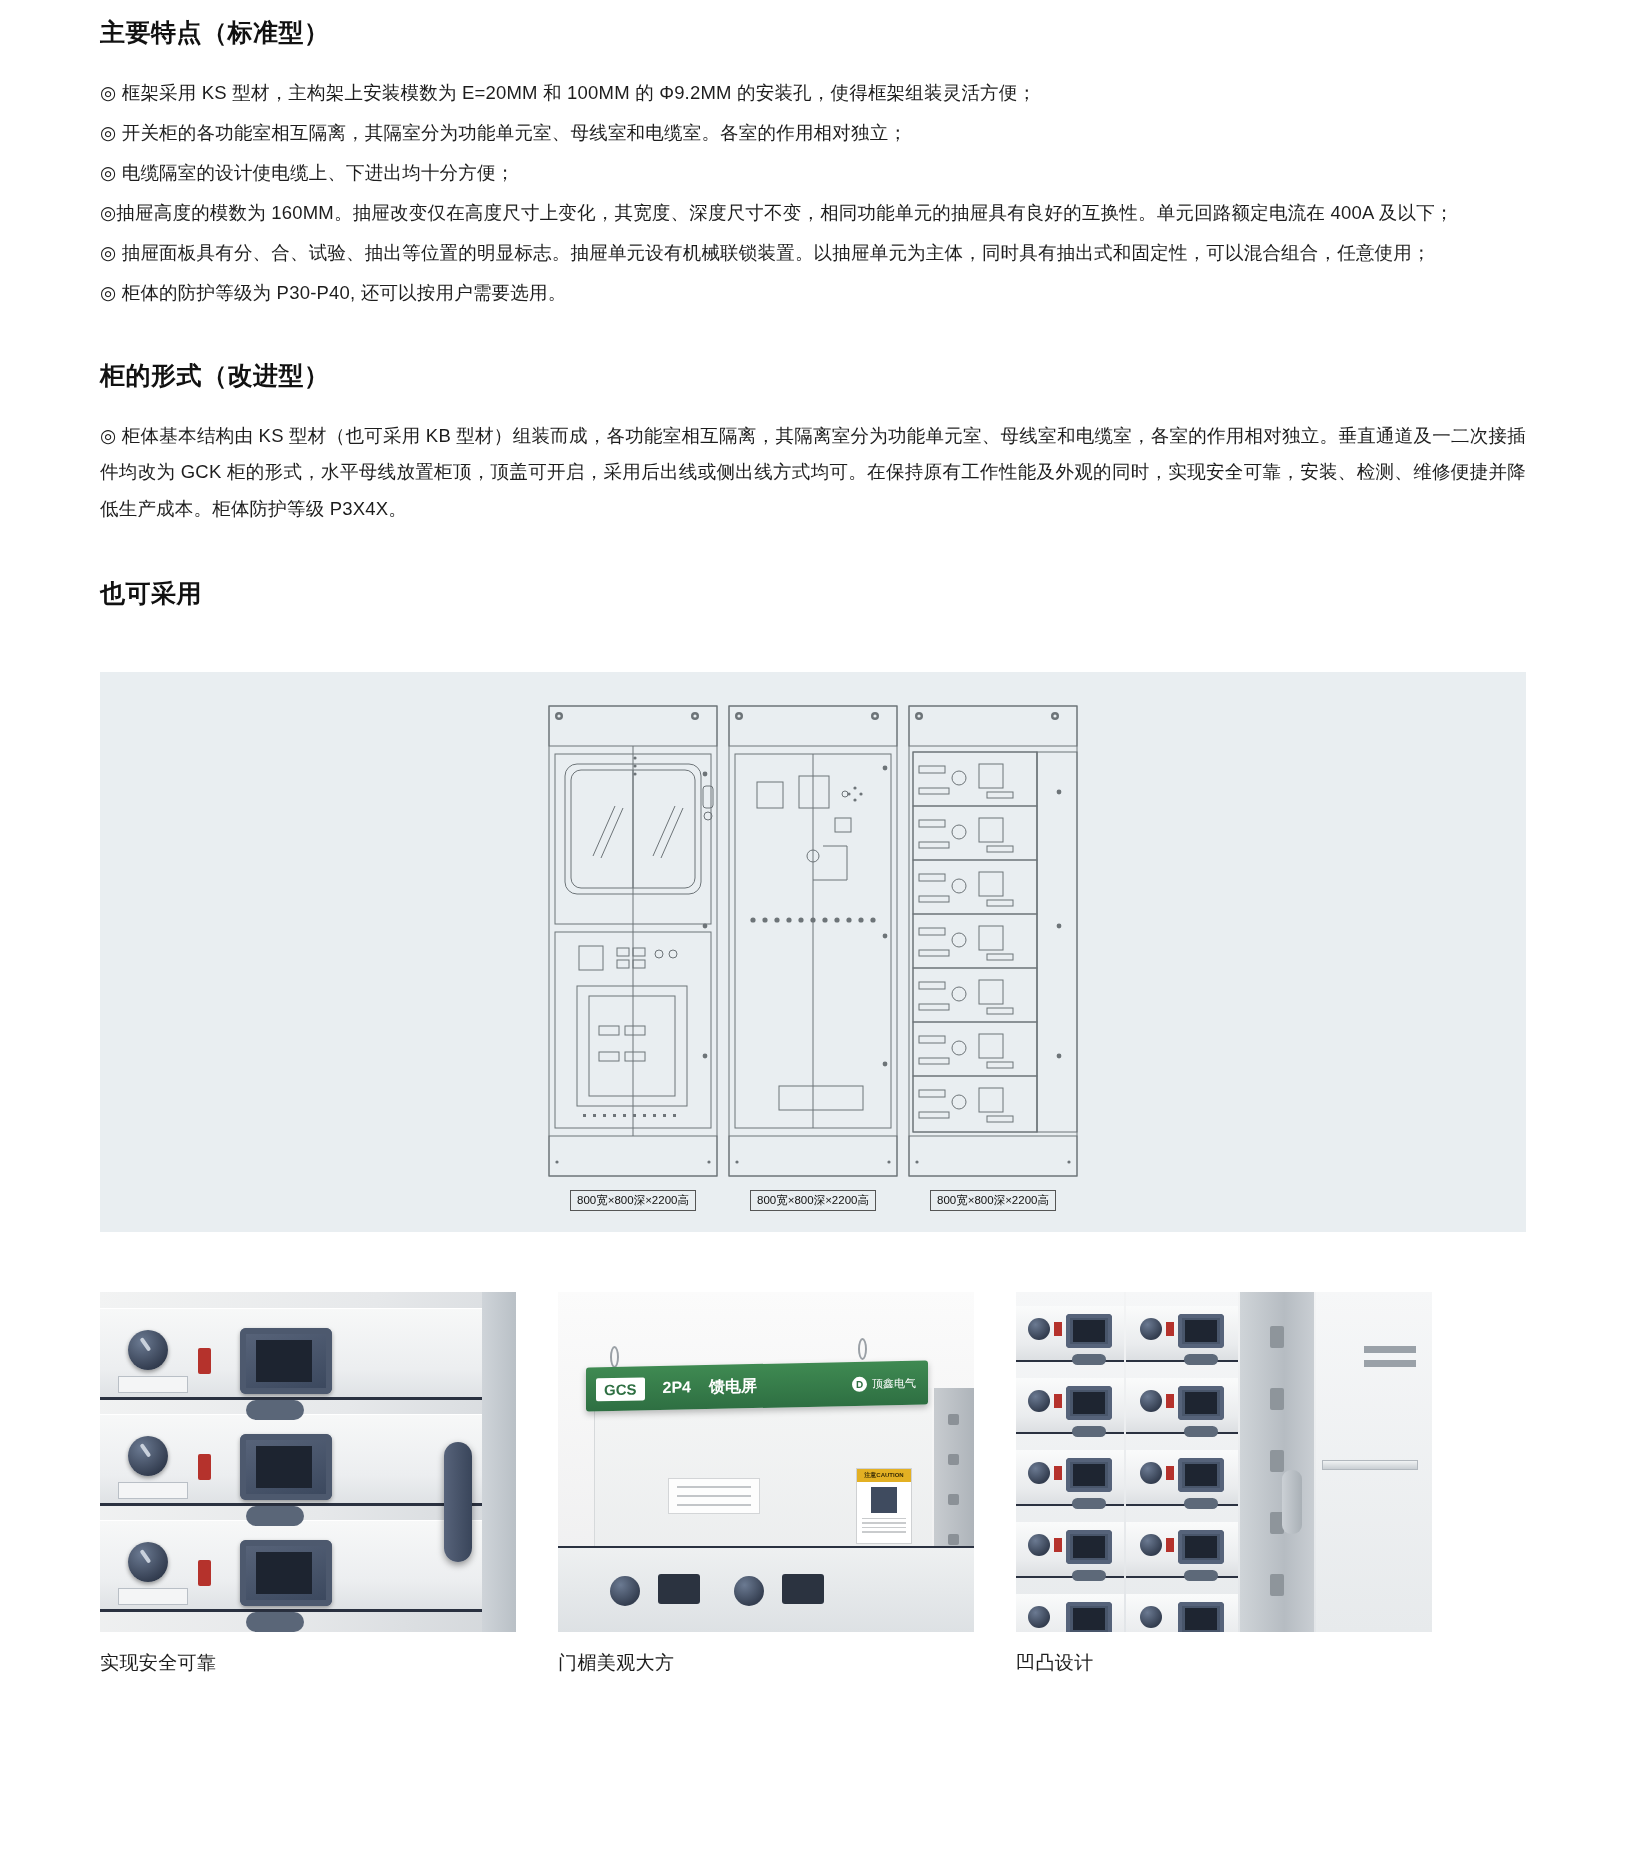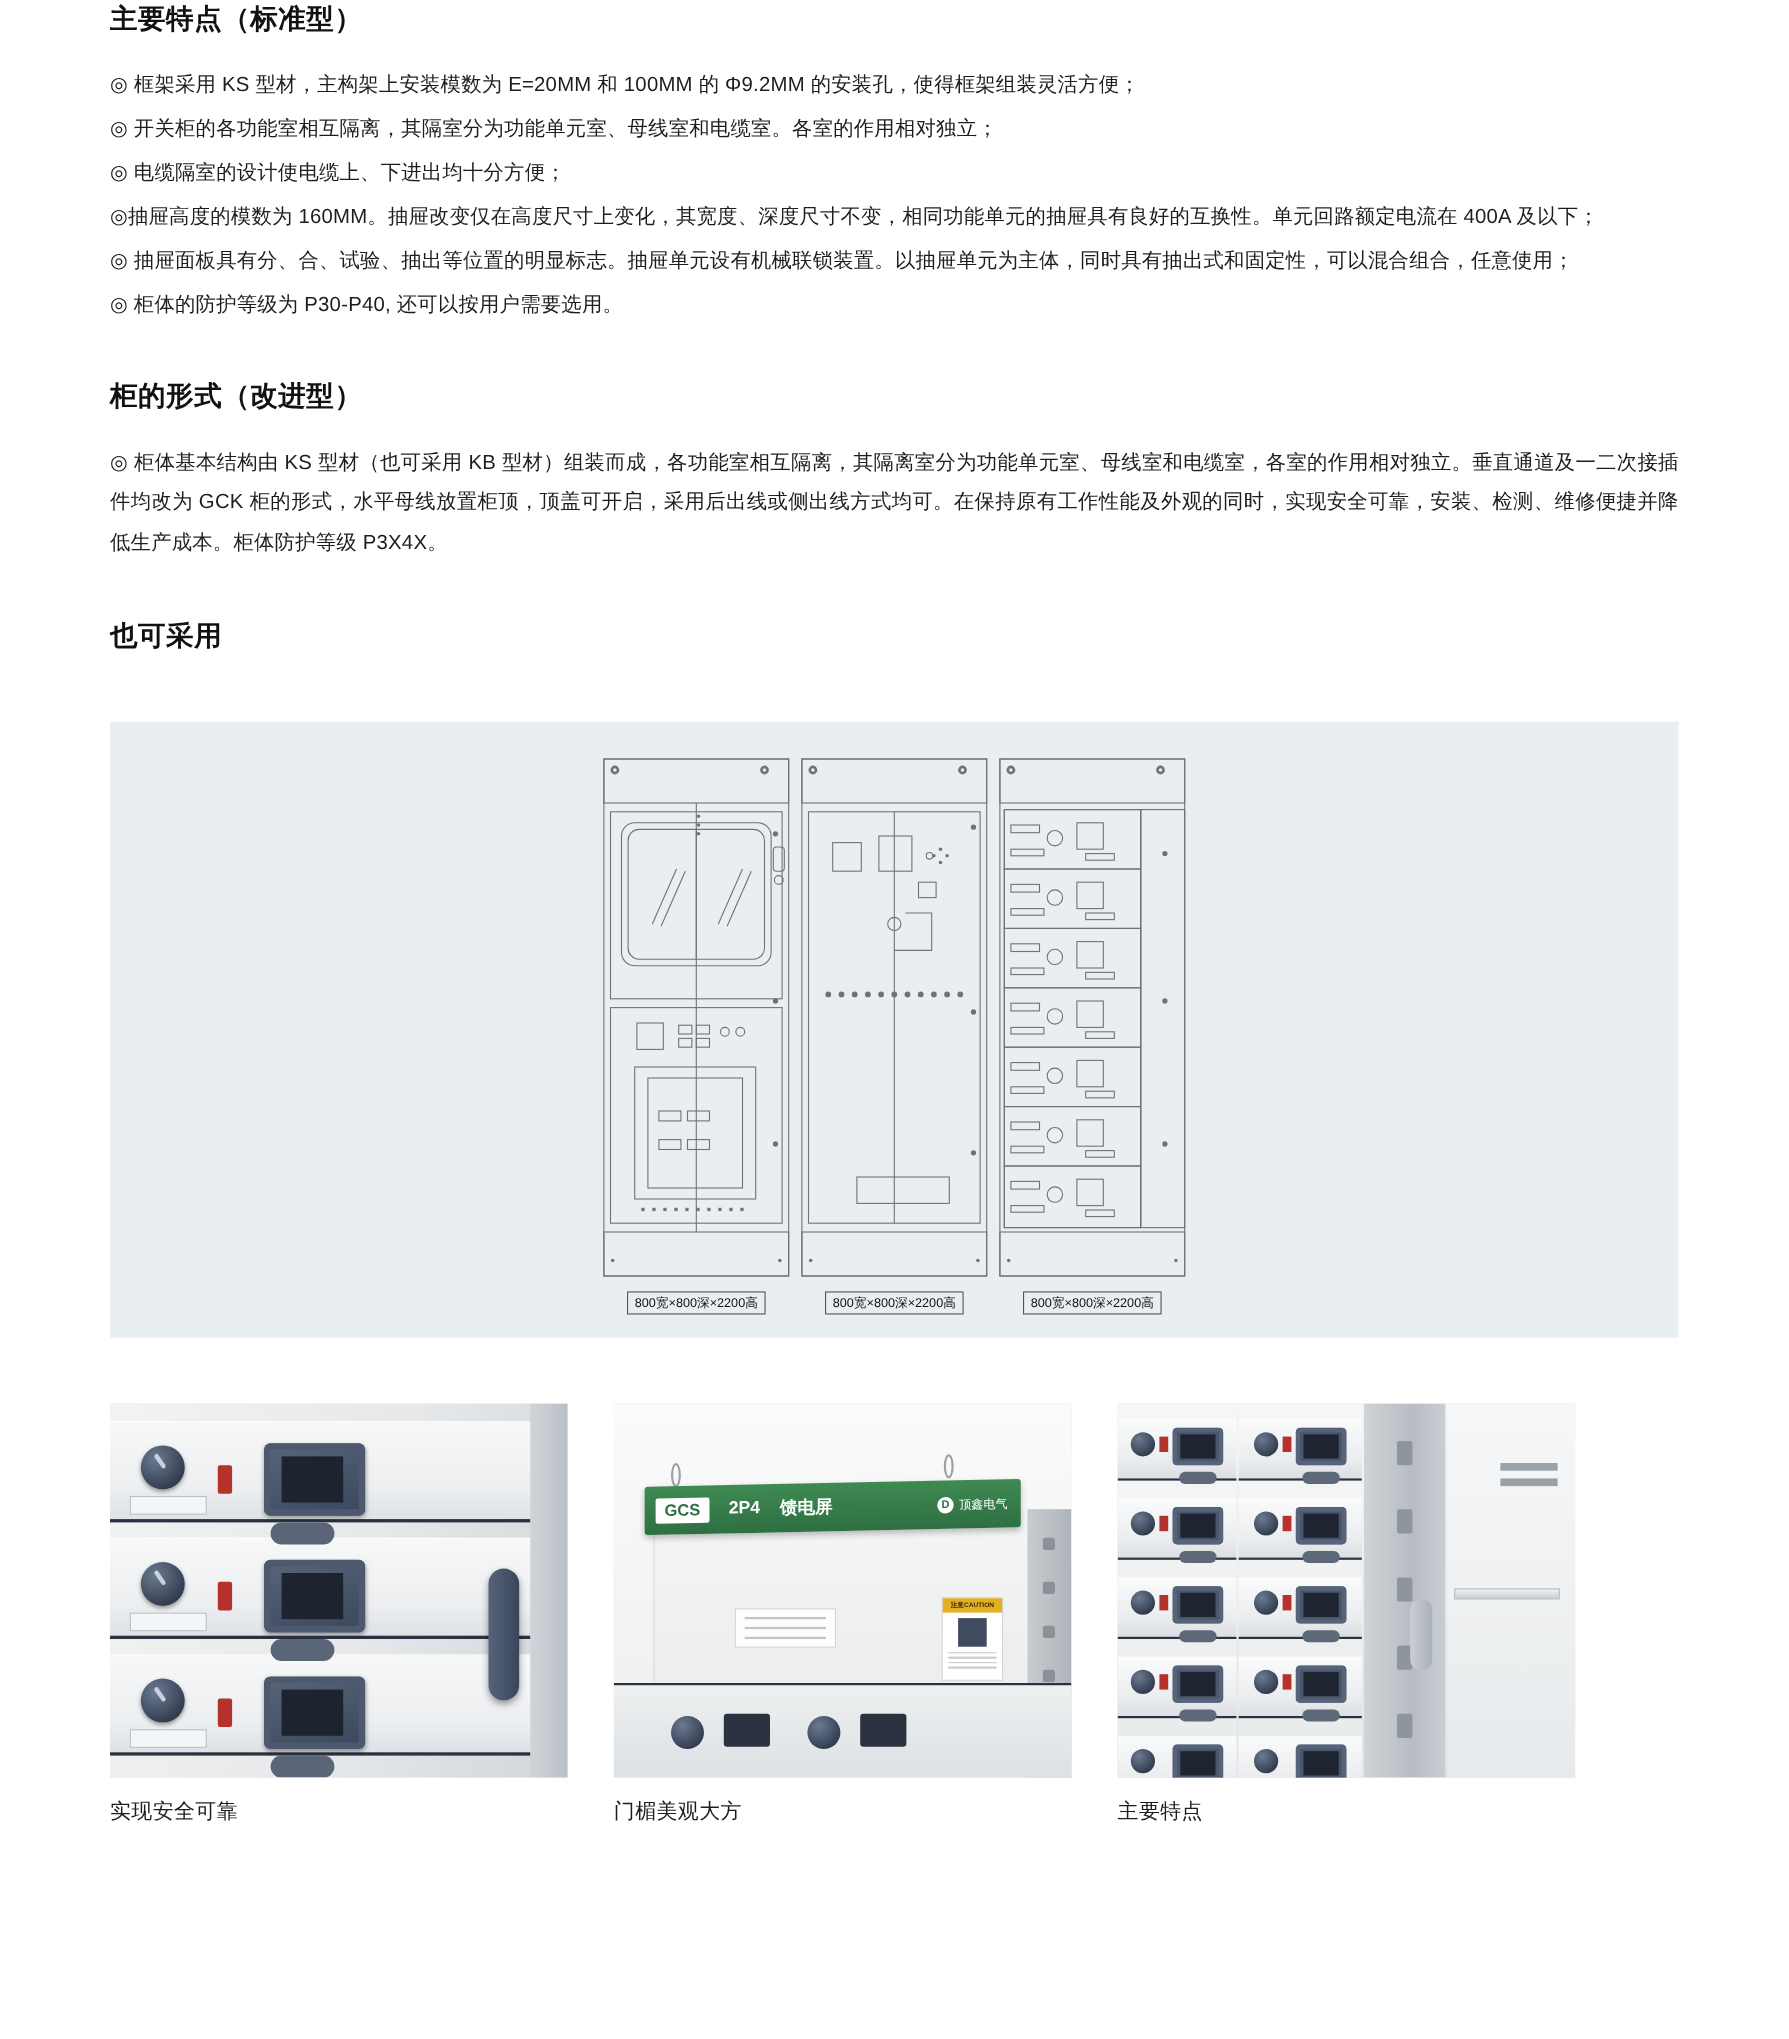--- a/index.html
+++ b/index.html
@@ -23,21 +23,21 @@
   .content {
     padding: 0 100px;
   }
   h2.section-title {
     font-size: 25px;
     font-weight: bold;
     color: #111111;
     margin: 0 0 26px 0;
     letter-spacing: 0.5px;
   }
-  .first-title { }
+  .first-title { padding-top: 16px; }
   .para {
     font-size: 18.5px;
     line-height: 1.95;
     color: #1d1d1d;
     margin: 0 0 4px 0;
     letter-spacing: 0.2px;
     text-align: justify;
   }
   .block-gap-1 { height: 44px; }
   .block-gap-2 { height: 46px; }
@@ -762,19 +762,19 @@
         <div class="p3-knob" style="left:124px; top:314px;"></div>
         <div class="p3-screen" style="left:162px; top:310px;">
             <i></i>
           </div>
 
         <div class="p3-shelf" style="left:306px; right:14px; top:168px;"></div>
         <div class="p3-handle" style="left:266px; top:178px;"></div>
         <div class="p3-conn" style="right:16px; top:54px;"></div>
         <div class="p3-conn" style="right:16px; top:68px;"></div>
       </div>
-      <div class="photo-caption">主要特点</div>
+      <div class="photo-caption">凹凸设计</div>
     </div>
 
   </div>
 
   <div style="height:40px"></div>
 </div>
 
 </body></html>

